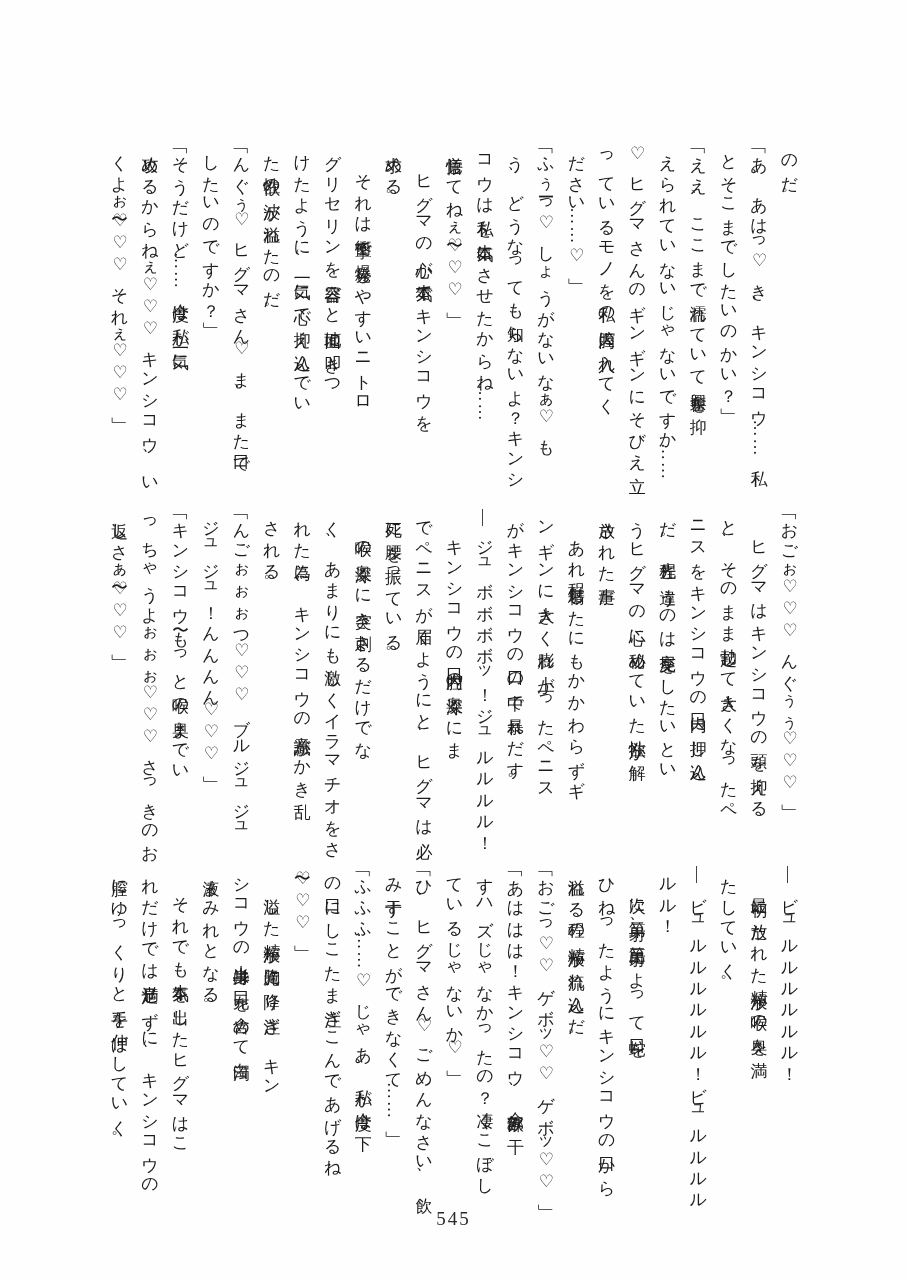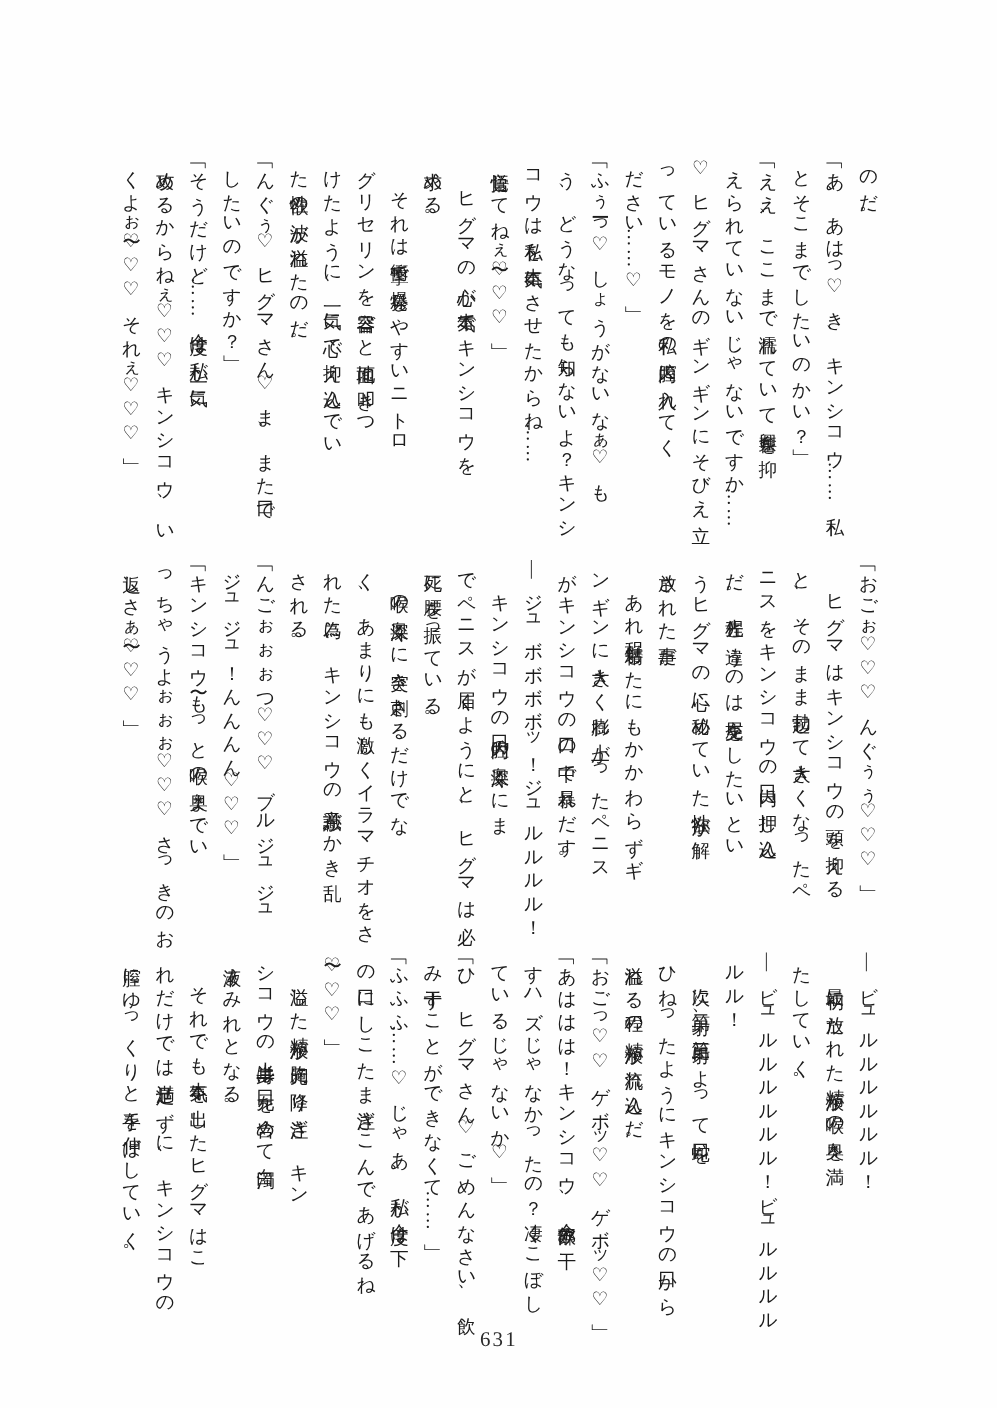--- a/index.html
+++ b/index.html
@@ -120,15 +120,15 @@
       <p class="col">の口にしこたま注ぎこんであげるね</p>
       <p class="col">〜♡♡♡」</p>
       <p class="col">　溢した精液が胸元に降り注ぎ、キン</p>
       <p class="col">シコウの上半身は口元を含めて白濁</p>
       <p class="col">液まみれとなる。</p>
       <p class="col">　それでも本気を出したヒグマはこ</p>
       <p class="col">れだけでは満足せずに、キンシコウの</p>
       <p class="col">膣にゆっくりと手を伸ばしていく。</p>
     </div>
 
-  <div class="page-number">631</div>
+  <div class="page-number">545</div>
 
 </div>
 
 </body></html>

